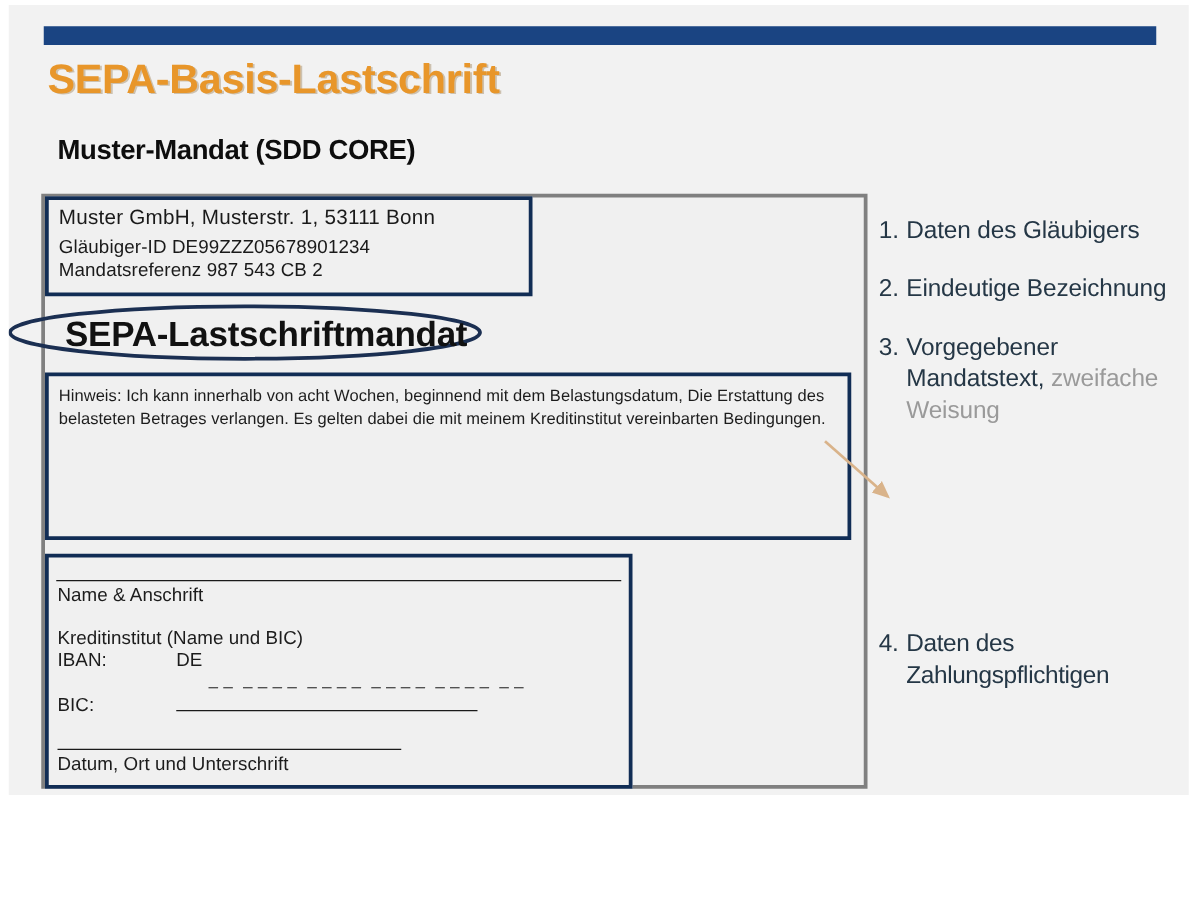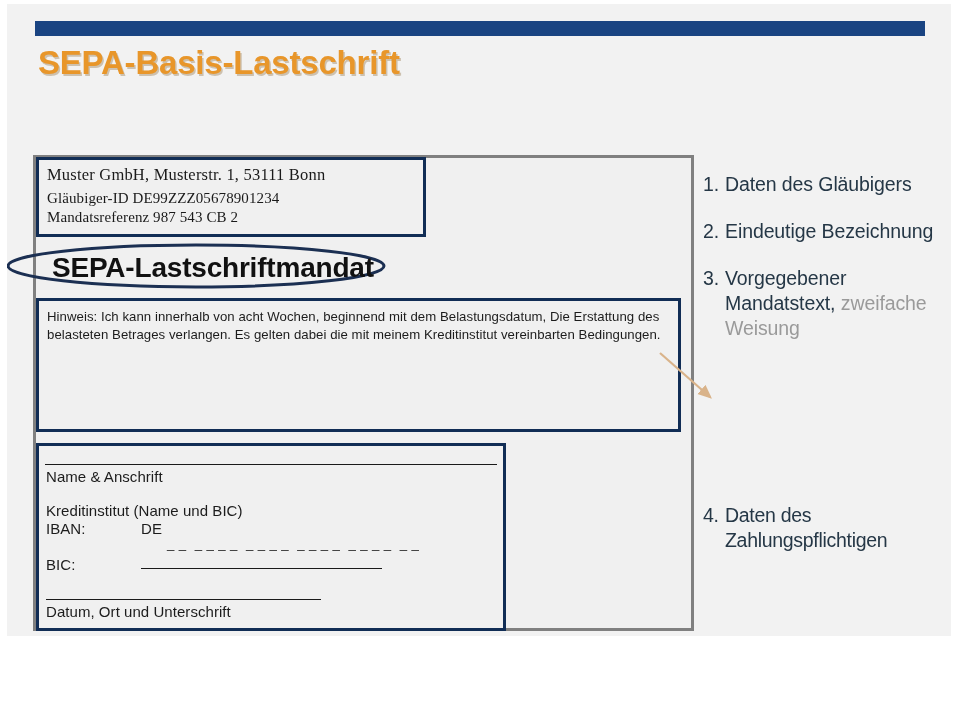--- a/index.html
+++ b/index.html
@@ -83,21 +83,20 @@
     background: #f0f0f0;
   }
 
   
   .creditor-box {
     left: 36px;
     top: 157px;
     width: 390px;
     height: 80px;
     padding: 5px 0 0 8px;
-    font-family: Liberation Serif, serif;
   }
   .creditor-line1 {
     font-size: 16.5px;
     color: #1a1a1a;
     white-space: nowrap;
     letter-spacing: 0.2px;
   }
   .creditor-line2, .creditor-line3 {
     font-size: 15px;
     color: #1a1a1a;
@@ -232,20 +231,21 @@
 </head>
 <body>
 
 <div id="slide">
  <div id="canvas">
 
   <div class="header-bar"></div>
 
   <div class="deck-title">SEPA-Basis-Lastschrift</div>
 
+  <div class="deck-subtitle">Muster-Mandat (SDD CORE)</div>
 
   <div class="sheet-frame"></div>
 
   <div class="navy-box creditor-box">
     <div class="creditor-line1">Muster GmbH, Musterstr. 1, 53111 Bonn</div>
     <div class="creditor-line2">Gläubiger-ID DE99ZZZ05678901234</div>
     <div class="creditor-line3">Mandatsreferenz 987 543 CB 2</div>
   </div>
 
   <div class="mandate-heading-wrap">

